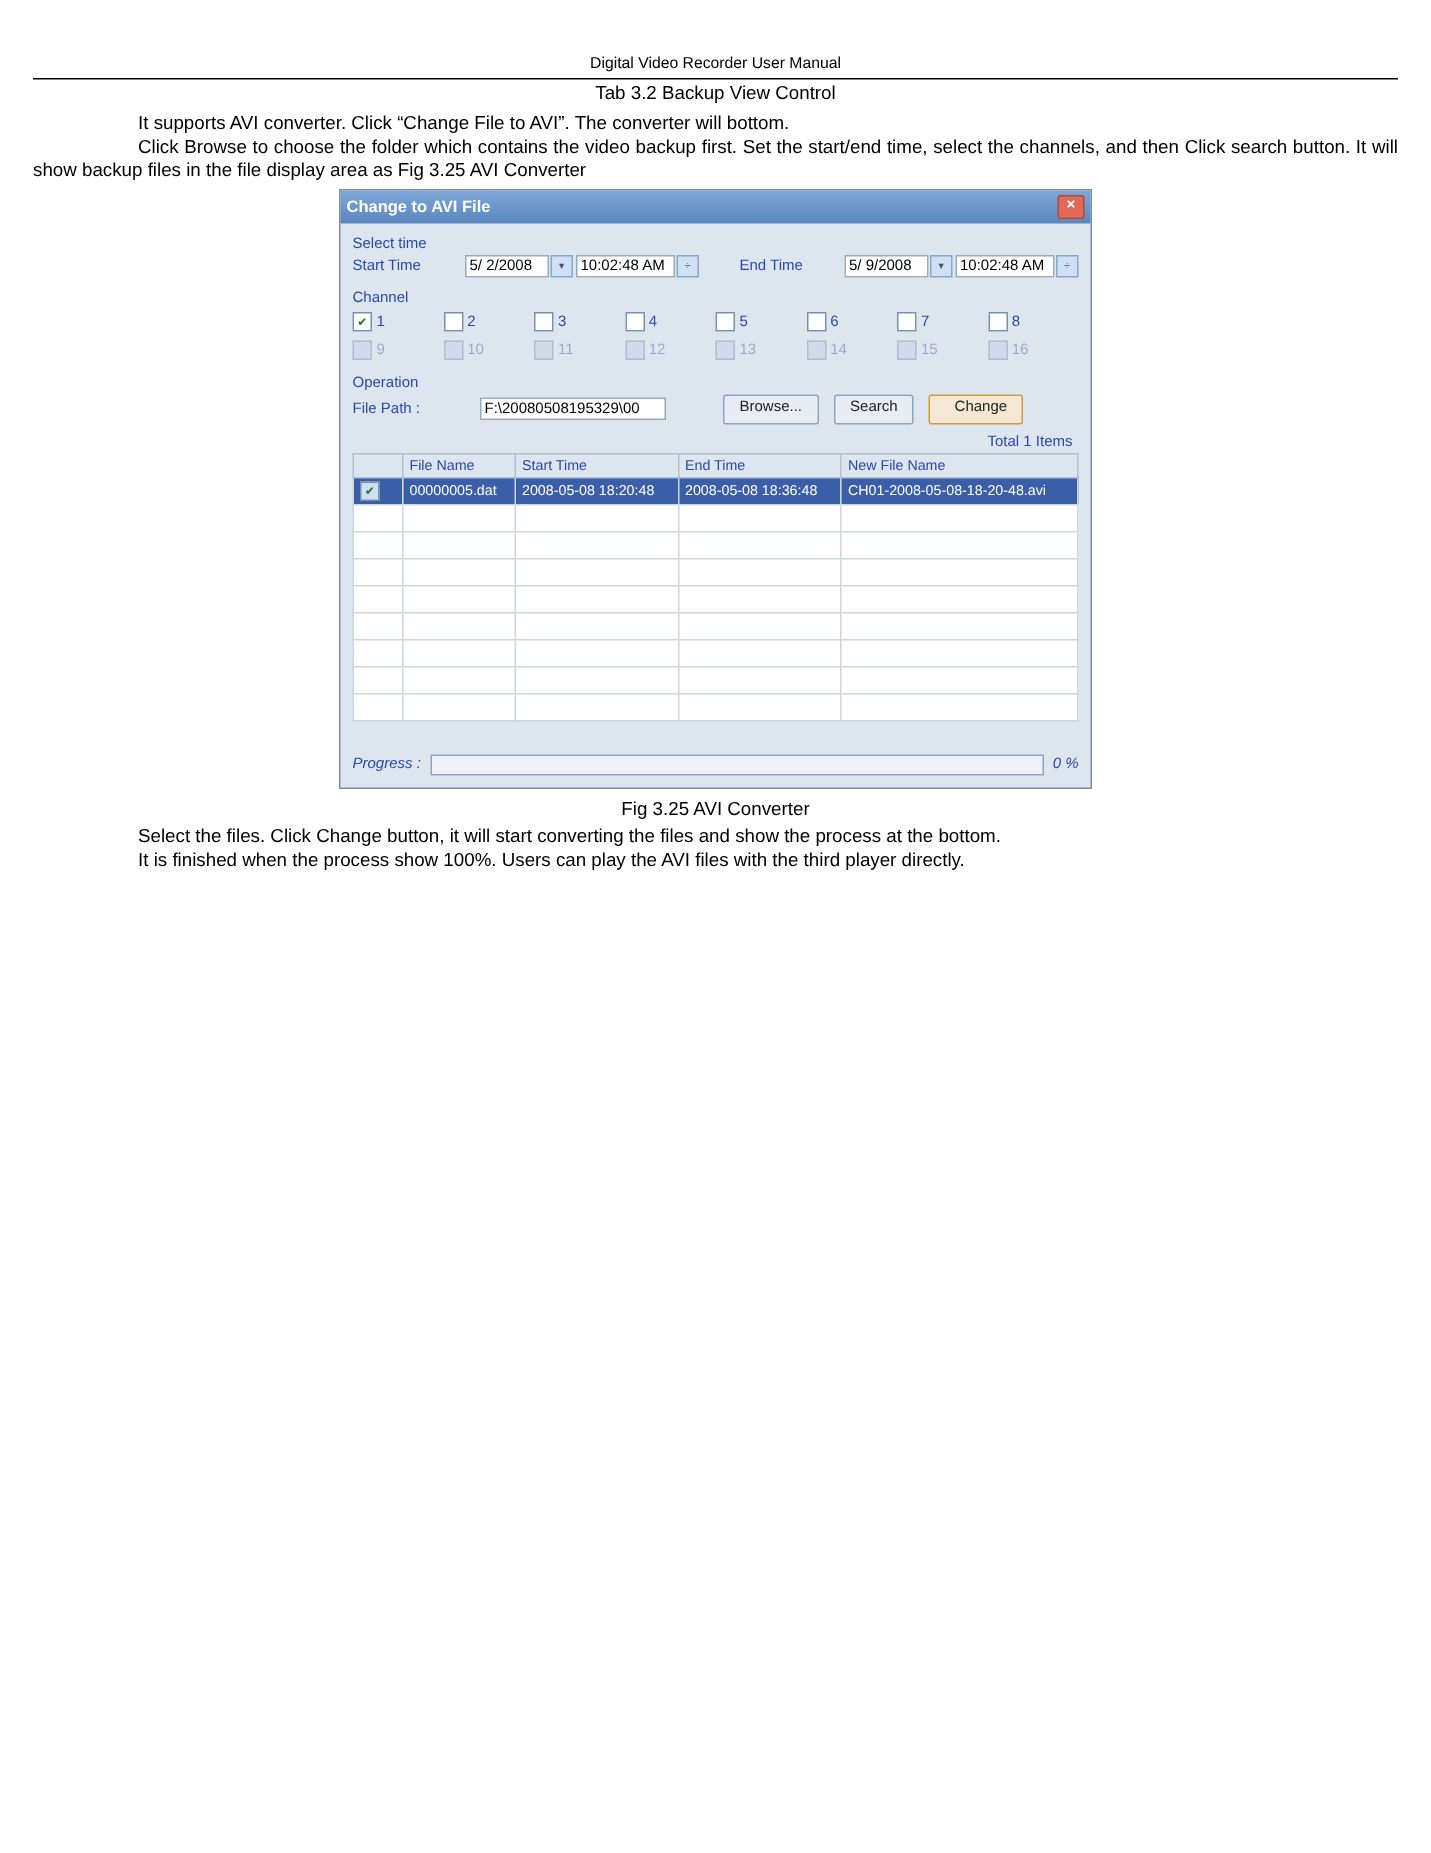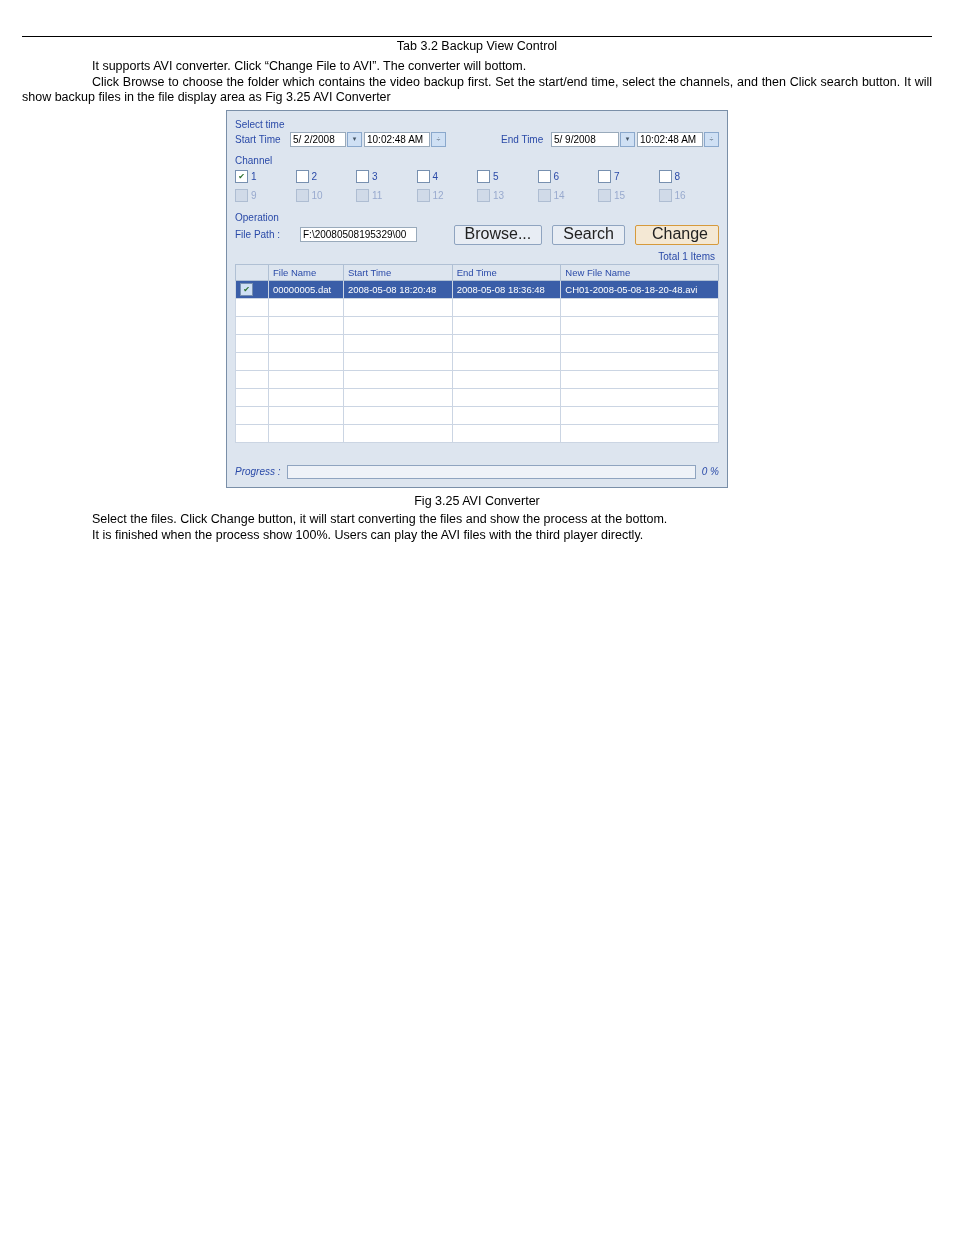--- a/index.html
+++ b/index.html
@@ -90,20 +90,21 @@
   }
   .fld {
     background: #fff;
     border: 1px solid #9ab;
     height: 15px;
     line-height: 15px;
     padding: 0 2px;
     display: inline-flex;
     align-items: center;
     box-sizing: border-box;
+    margin-left: 20px;
   }
   .dropdown-chev, .spinner-chev {
     width: 13px;
     height: 13px;
     background: #cfe0f4;
     border: 1px solid #8aa8cc;
     display: inline-flex;
     align-items: center;
     justify-content: center;
     margin-left: 1px;
@@ -138,21 +139,21 @@
   .cb.dim { background: #c8d4e4; border-color:#8fa4c0; }
 
   .btn {
     background: #e8edf4;
     border: 1px solid #8fa4c0;
     height: 18px;
     line-height: 16px;
     padding: 0 10px;
     color: #222;
     border-radius: 2px;
-    font-size: 16px;
+    font-size: 10px;
     display: inline-block;
     text-align: center;
   }
   .btn.highlight {
     border: 1px solid #d69a3c;
     background: #f4e8d4;
     padding-left: 16px;
   }
 
   .total-items {
@@ -222,43 +223,48 @@
     font-size: 10px;
     text-align: center;
     line-height: 14px;
   }
   .page-rel { position: relative; }
 </style>
 </head>
 <body>
 
 <div class="page page-rel">
+  <div class="hdr-line">Digital Video Recorder User Manual</div>
   <hr class="hdr-rule">
   <div class="caption">Tab 3.2 Backup View Control</div>
 
   <div class="body-text">
     <p class="indent">It supports AVI converter. Click “Change File to AVI”. The converter will bottom.</p>
     <p class="indent" style="text-indent:70px; margin:0;">Click Browse to choose the folder which contains the video backup first. Set the start/end time, select the channels, and then Click search button. It will show backup files in the file display area as Fig 3.25 AVI Converter</p>
   </div>
 
   <div class="dialog-wrap">
+    <div class="title-bar">
+      <span>Change to AVI File</span>
+      <span class="close-btn">×</span>
+    </div>
     <div class="dlg-inner">
       <div class="group-label">Select time</div>
 
       <div class="row" style="gap:0;">
         <span class="lbl">Start Time</span>
         <span class="fld" style="width:56px">5/ 2/2008</span>
         <span class="dropdown-chev">▾</span>
         <span class="fld" style="width:66px;margin-left:2px">10:02:48 AM</span>
         <span class="spinner-chev">÷</span>
 
         <span style="flex:1"></span>
 
         <span class="lbl" style="width:50px">End Time</span>
-        <span class="fld" style="width:68px">5/ 9/2008</span>
+        <span class="fld" style="width:56px">5/ 9/2008</span>
         <span class="dropdown-chev">▾</span>
         <span class="fld" style="width:66px;margin-left:2px">10:02:48 AM</span>
         <span class="spinner-chev">÷</span>
       </div>
 
       <div class="group-label" style="margin-top:8px">Channel</div>
       <div class="chan-grid">
         <span class="chan">
             <span class="cb">✔</span>
             <span>1</span>

